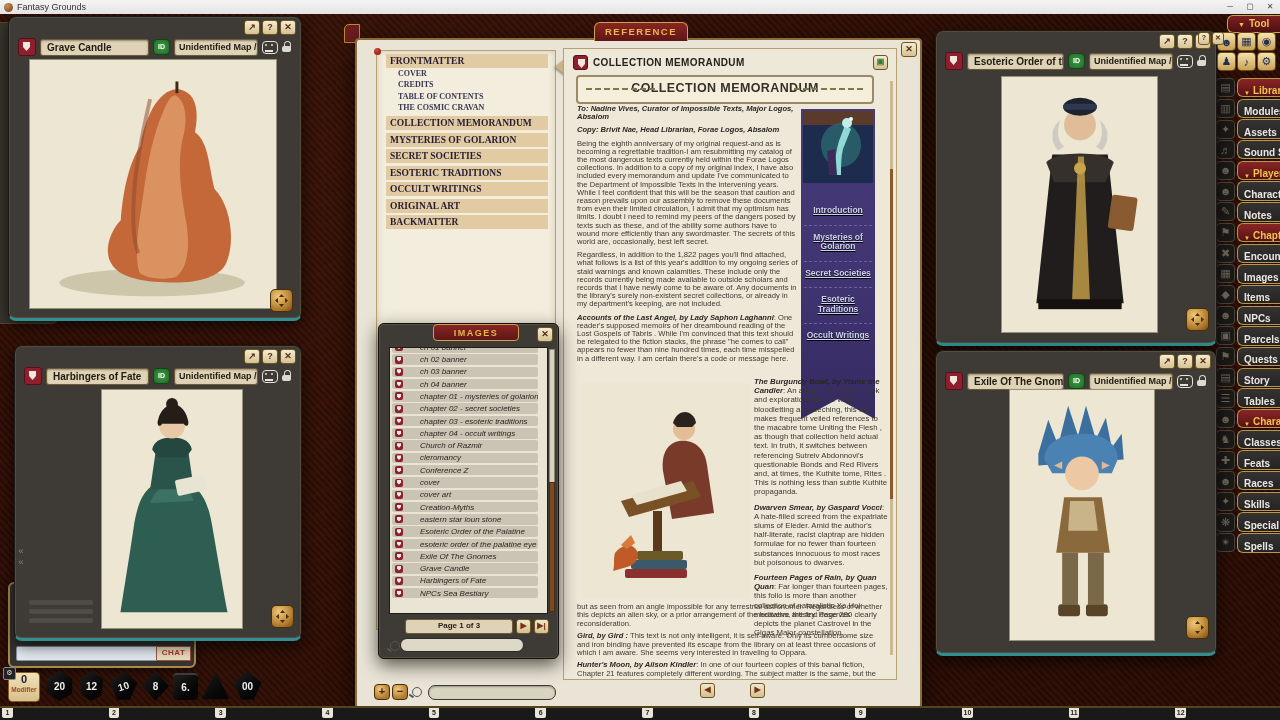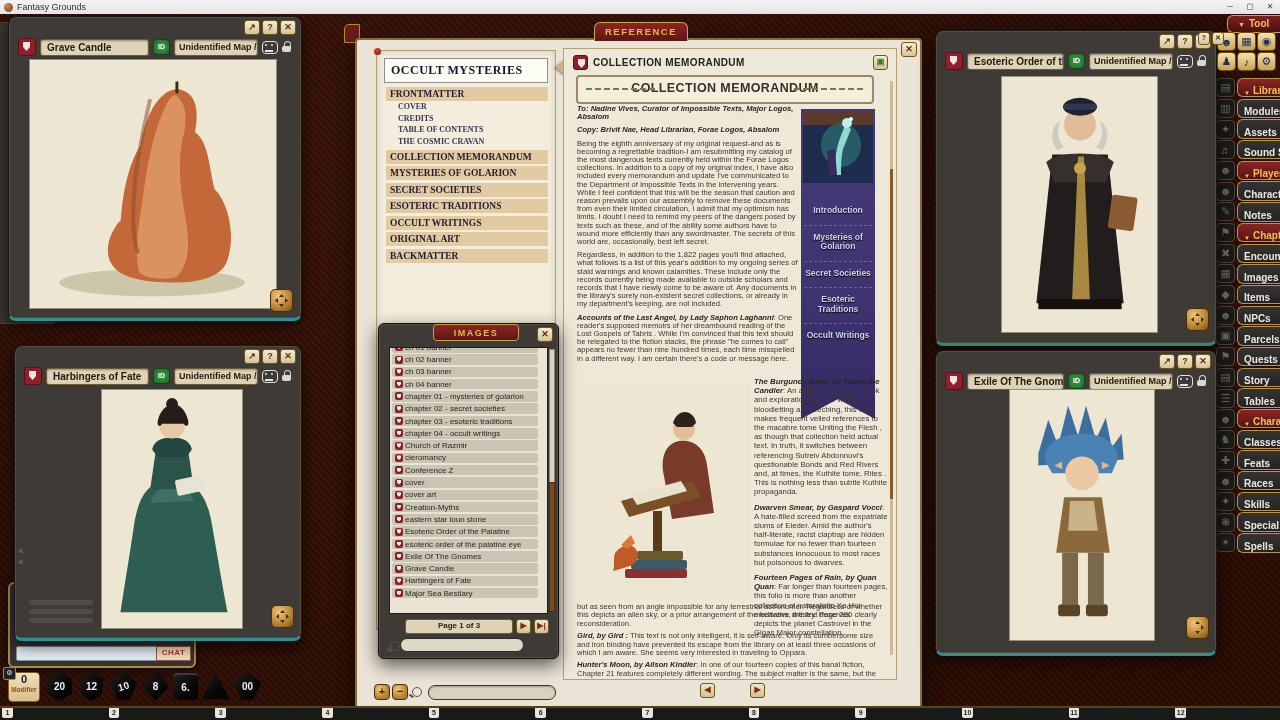--- a/index.html
+++ b/index.html
@@ -128,21 +128,21 @@
   .memo-right p{margin:0 0 6px 0;}
   .memo-bottom{position:absolute;left:13px;top:554px;width:309px;color:#3b382f;font-size:7.6px;line-height:8.4px;}
   .memo-bottom p{margin:0 0 4px 0;}
   .memoart{position:absolute;left:17px;top:334px;width:170px;height:216px;}
   
   .ribbon{position:absolute;left:237px;top:60px;width:74px;height:310px;
     clip-path:polygon(0 0,100% 0,100% 100%,50% calc(100% - 20px),0 100%);
     background:linear-gradient(#473a78,#3f3370 60%,#352a62);box-shadow:0 2px 5px rgba(0,0,0,.4);}
   .ribbon-art{width:70px;height:72px;margin:2px;display:block;}
   .rb-label{margin:9px 3px 0 3px;padding-top:7px;border-top:1px dashed #6a5fa0;text-align:center;
-    color:#ccd2ee;font:bold 8.5px/9.5px "Liberation Sans",sans-serif;text-shadow:0 1px 1px #000;}
+    color:#ccd2ee;font:bold 8.5px/9.5px "Liberation Sans",sans-serif;text-shadow:0 1px 1px #000;text-decoration:underline;}
   .rb-label:first-of-type{border-top:none;margin-top:16px;}
   
   .refzoomrow{position:absolute;bottom:7px;left:17px;display:flex;align-items:center;gap:2px;}
   .goldbtn{width:14px;height:14px;border-radius:4px;border:1px solid #4a2e08;
     background:radial-gradient(circle at 35% 30%,#f2c978,#b07b2e 70%);color:#3a2406;
     font:bold 11px/12px "Liberation Sans",sans-serif;text-align:center;}
   .refsearch{width:126px;height:13px;background:#d9d4c0;border:1.5px solid #3a3a38;border-radius:7px;
     box-shadow:inset 0 1px 2px rgba(0,0,0,.3);margin-left:4px;}
   .magglass{width:8px;height:8px;border:1.5px solid #555;border-radius:50%;position:relative;margin-left:2px;}
   .magglass::after{content:"";position:absolute;left:-4px;top:7px;width:5px;height:1.5px;background:#555;transform:rotate(35deg);}
@@ -150,22 +150,22 @@
     border:1px solid #6f5420;border-radius:3px;color:#7a3014;font:bold 8px/12px "Liberation Sans",sans-serif;text-align:center;}
   
   .imgwin{position:absolute;left:378px;top:323px;width:179px;height:334px;background:#3e3a35;
     border:1px solid #14100d;border-radius:6px;box-shadow:0 6px 18px rgba(0,0,0,.65), inset 0 0 0 1px rgba(201,164,74,.2);}
   .imgtab{position:absolute;left:54px;top:0;width:86px;height:17px;background:linear-gradient(#8a2424,#5e1616);
     border:1px solid #caa24a;border-radius:4px;color:#e8b64a;font:bold 9px/16px "Liberation Sans",sans-serif;
     letter-spacing:1.5px;text-align:center;text-transform:uppercase;box-sizing:border-box;}
   .imglist{position:absolute;top:23px;left:10px;right:10px;bottom:44px;background:#e9e4d4;
     border:1px solid #201c18;overflow:hidden;padding-top:0;}
   .imglist-inner{margin-top:-6px;}
-  .imgrow{display:flex;align-items:center;gap:2px;height:10.5px;margin:0 9px 1.8px 2px;background:#c9c4b4;
-    border-radius:2px;padding:0 3px;font-size:8px;color:#2a2620;white-space:nowrap;overflow:hidden;}
+  .imgrow{display:flex;align-items:center;gap:17px;height:10.5px;margin:0 9px 1.8px 2px;background:#c9c4b4;
+    border-radius:2px;padding:0 3px;font-size:8px;color:#2a2620;white-space:nowrap;overflow:hidden;font-style:italic;}
   .mini-shield{width:8px;height:8px;background:#8f1f2d;border-radius:2px;position:relative;flex:none;}
   .mini-shield::after{content:"";position:absolute;left:2px;top:1.5px;width:4px;height:4.5px;background:#eee;
     clip-path:polygon(0 0,100% 0,100% 55%,50% 100%,0 55%);}
   .imgscroll{position:absolute;right:3px;top:25px;bottom:46px;width:4px;background:#d8d2c0;border:1px solid #8a8575;}
   .imgthumb{position:absolute;right:3px;top:158px;height:128px;width:4px;background:#7a4a22;border:1px solid #4a2c10;}
   .imgpager{position:absolute;bottom:24px;left:26px;display:flex;gap:3px;align-items:center;}
   .pagerbox{width:106px;height:13px;background:#ded3b6;border:1px solid #6f5a35;border-radius:3px;
     font:bold 8px/12px "Liberation Sans",sans-serif;color:#2a2118;text-align:center;}
   .imgsearch{position:absolute;bottom:6px;left:21px;width:122px;height:12px;background:#ded9c6;
     border:1.5px solid #2a2a28;border-radius:7px;}
@@ -524,21 +524,20 @@
         </svg>
     </div>
   </div>
 
   <div class="refwin">
     <div class="reftab">Reference</div>
     <span class="wbtn refclose">✕</span>
 
     <div class="tocpanel">
       <span class="tocpin"></span>
-      <div class="tochdr">OCCULT MYSTERIES</div>
       <div class="toc-list">
 
       <div class="tocitem section">FRONTMATTER</div>
           <div class="tocitem sub">COVER</div>
           <div class="tocitem sub">CREDITS</div>
           <div class="tocitem sub">TABLE OF CONTENTS</div>
           <div class="tocitem sub">THE COSMIC CRAVAN</div>
           <div class="tocitem section">COLLECTION MEMORANDUM</div>
           <div class="tocitem section">MYSTERIES OF GOLARION</div>
           <div class="tocitem section">SECRET SOCIETIES</div>
@@ -729,21 +728,21 @@
             <span>Grave Candle</span>
           </div>
 
           <div class="imgrow">
             <span class="mini-shield"></span>
             <span>Harbingers of Fate</span>
           </div>
 
           <div class="imgrow">
             <span class="mini-shield"></span>
-            <span>Major Sea Bestiary</span>
+            <span>NPCs Sea Bestiary</span>
           </div>
         </div>
     </div>
     <div class="imgscroll"></div>
     <div class="imgthumb"></div>
     <div class="imgpager">
       <span class="pagerbox">Page 1 of 3</span>
       <span class="pagenav" style="position:static;">▶</span>
       <span class="pagenav" style="position:static;">▶|</span>
     </div>

